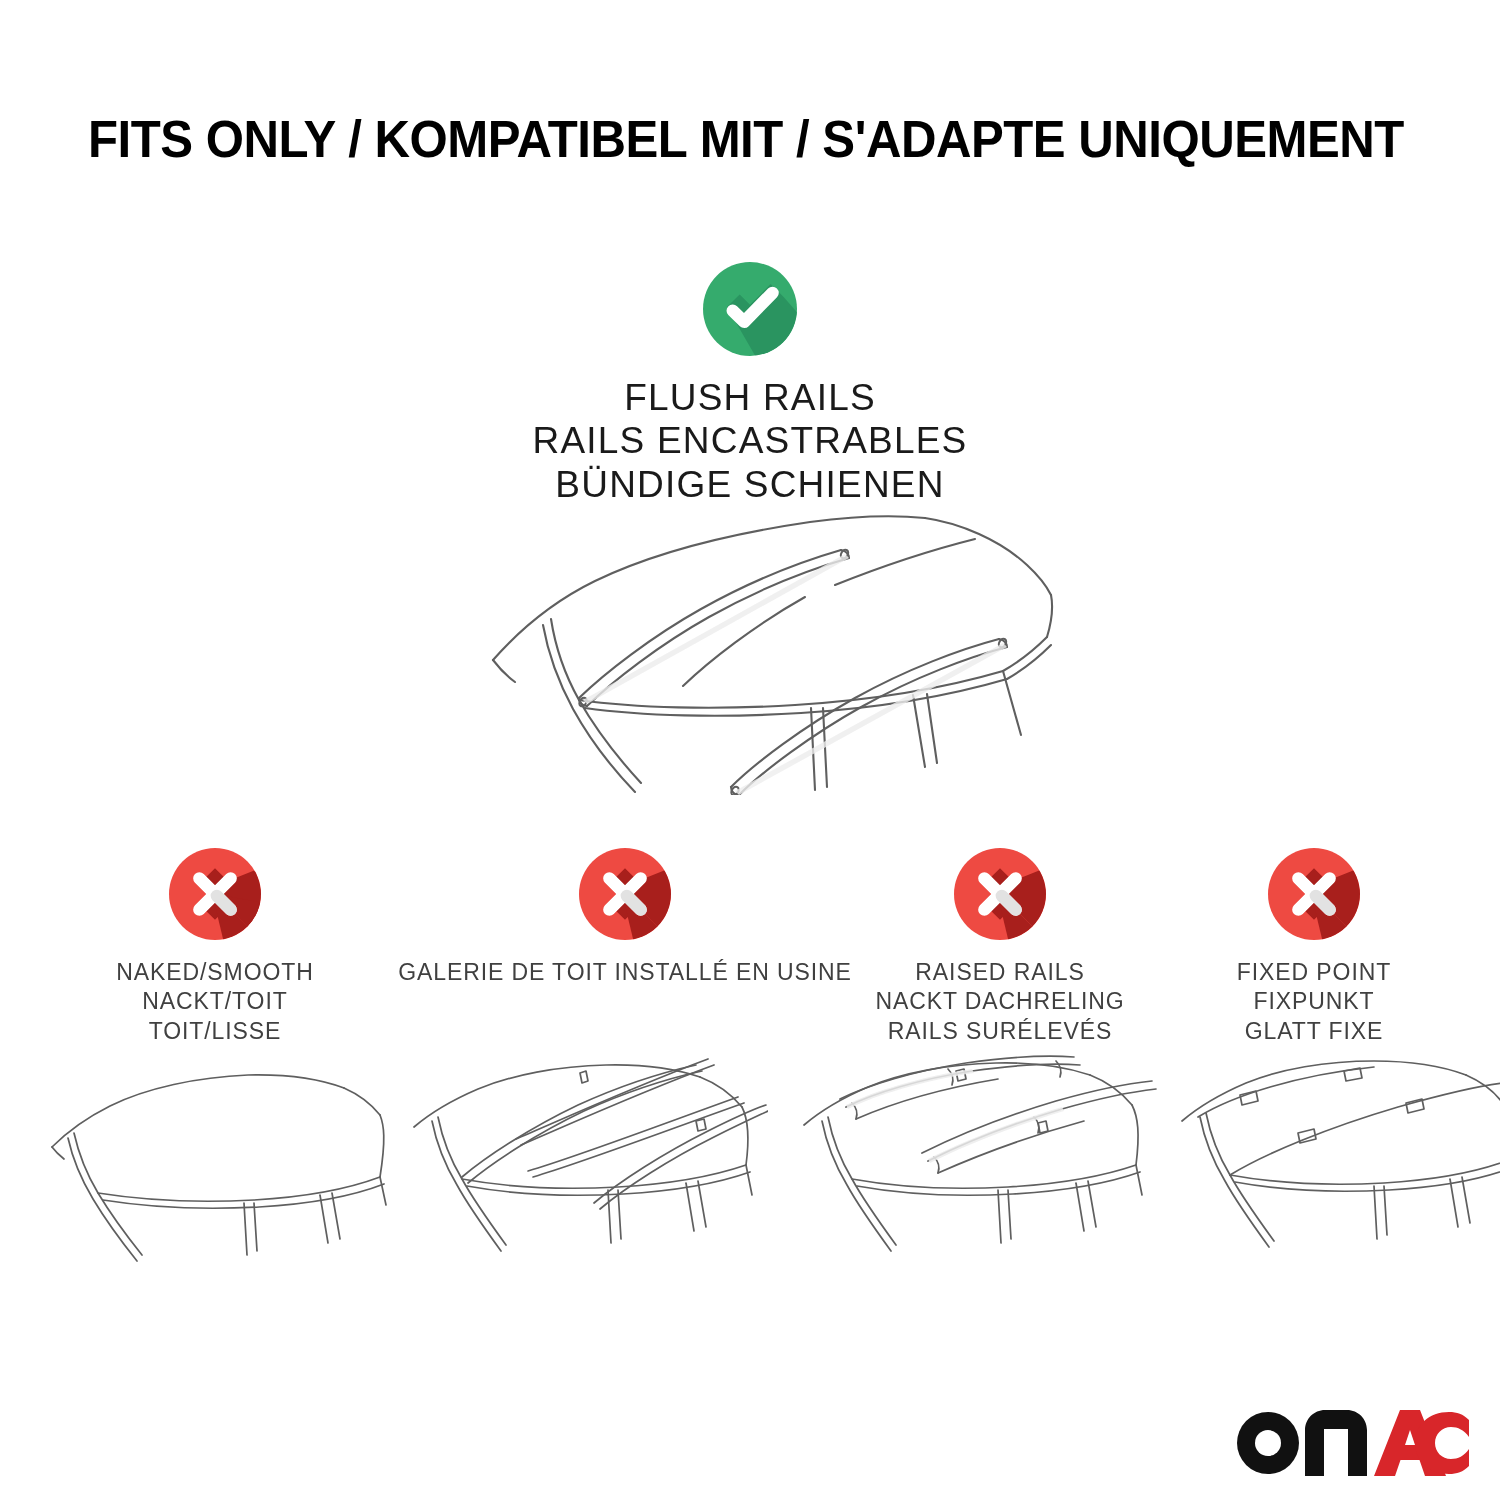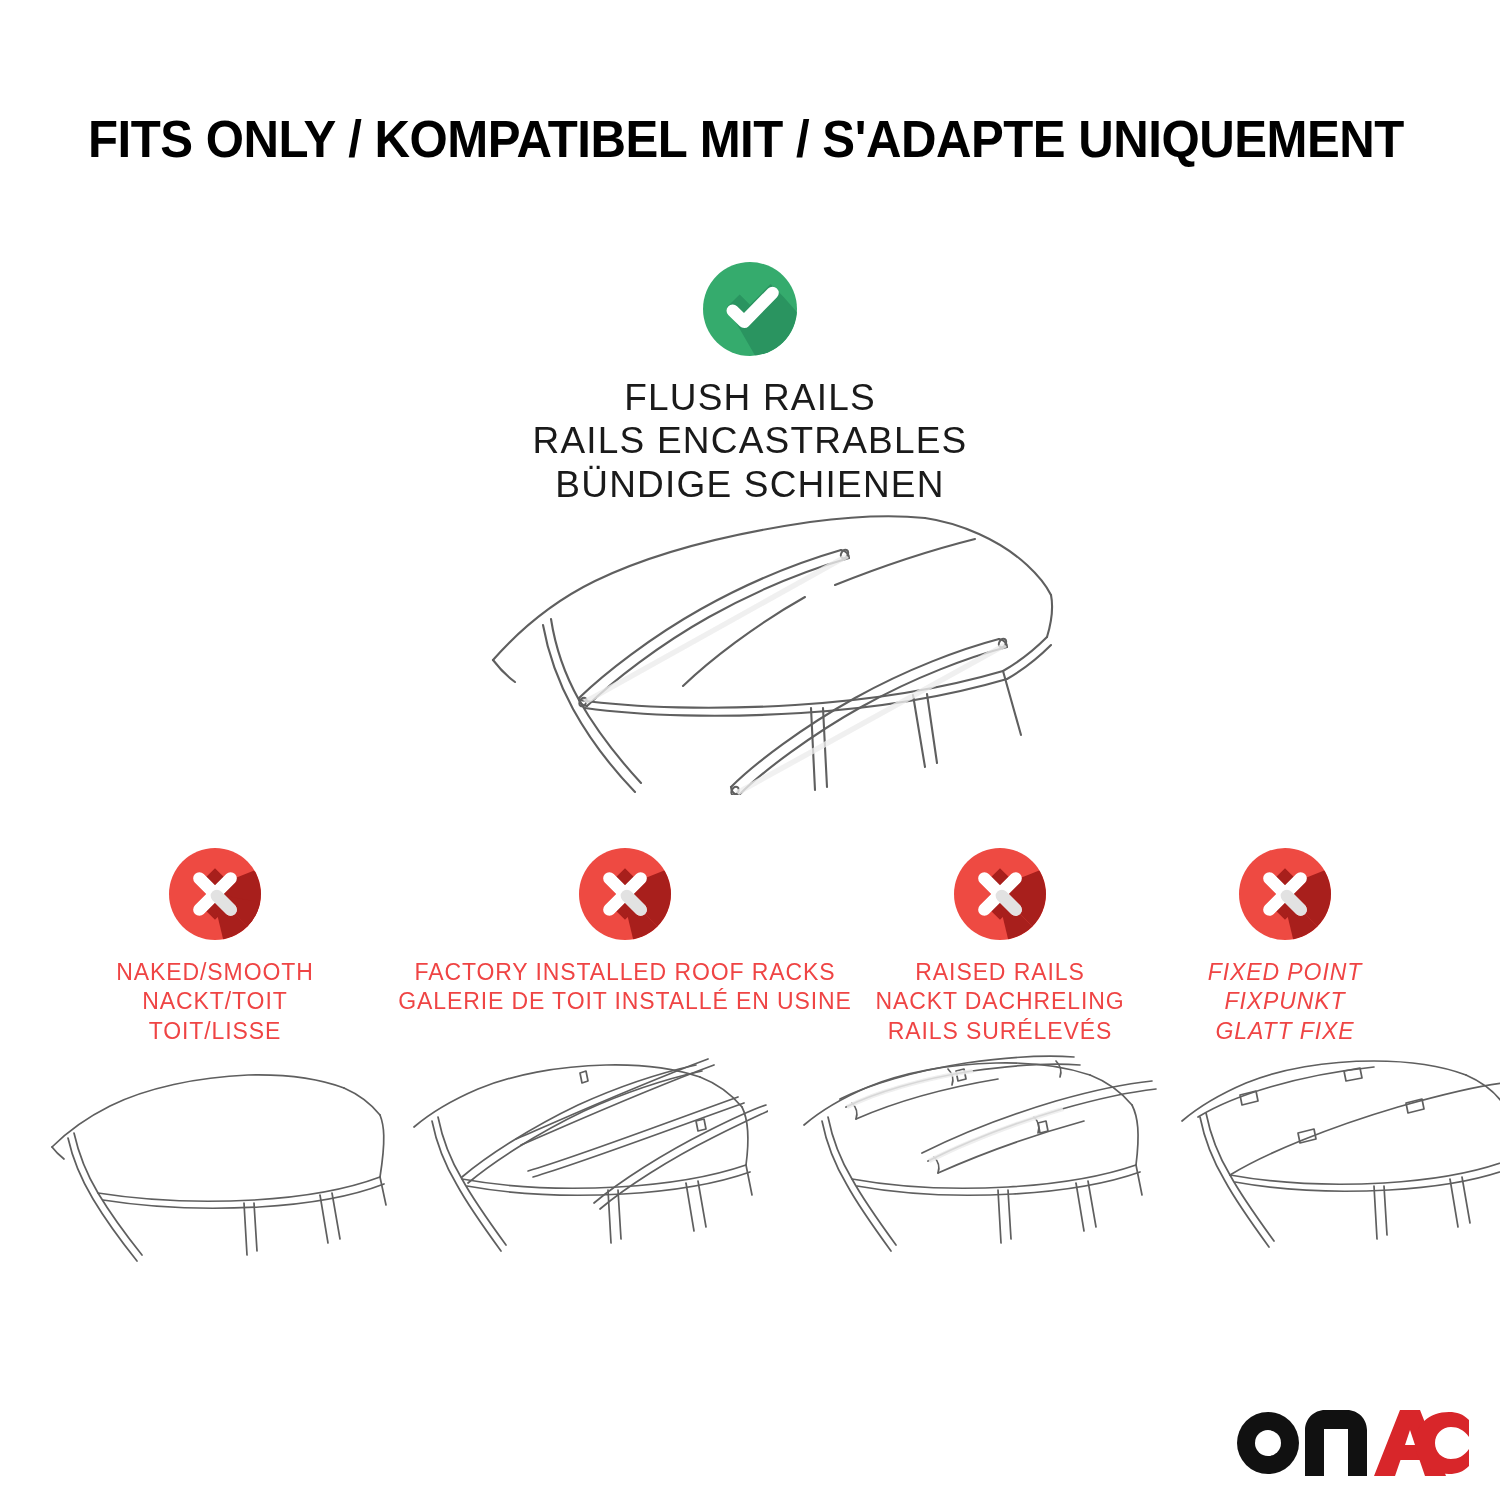--- a/index.html
+++ b/index.html
@@ -81,33 +81,33 @@
   }
   .neg-col{
     position:absolute;
     top:0;
     display:flex;flex-direction:column;align-items:center;
   }
   .neg-col .icon-circle{width:92px;height:92px;}
   .neg-label{
     margin-top:18px;
     text-align:center;
-    color:#ef4444;
+    color:#404040;
     font-size:23px;
     font-weight:400;
     line-height:1.28;
     letter-spacing:0.9px;
     white-space:nowrap;
   }
   .neg-label div{display:block;}
 
   .neg-col.c0{left:65px;  width:300px;}
   .neg-col.c1{left:395px; width:460px;}
   .neg-col.c2{left:845px; width:310px;}
-  .neg-col.c3{left:1160px;width:250px;font-style:italic;}
+  .neg-col.c3{left:1189px;width:250px;}
 
   
   .bottom-cars{
     position:absolute;
     left:0; top:1055px;
     width:1500px;height:220px;
   }
   .bcar{position:absolute;top:0;height:210px;}
   .bcar.b0{left:48px;  width:340px;}
   .bcar.b1{left:408px; width:360px;}
@@ -253,21 +253,20 @@
         </svg>
         <svg class="glyph" viewBox="0 0 100 100">
           <g stroke="#ffffff" stroke-width="13.5" stroke-linecap="round">
             <line x1="33" y1="33" x2="67" y2="67"></line>
             <line x1="67" y1="33" x2="33" y2="67"></line>
           </g>
           <line x1="52" y1="52" x2="67" y2="67" stroke="#e2e2e2" stroke-width="13.5" stroke-linecap="round"></line>
         </svg>
       </div>
       <div class="neg-label">
-        <div>FACTORY INSTALLED ROOF RACKS</div>
         <div>GALERIE DE TOIT INSTALLÉ EN USINE</div>
       </div>
     </div>
 
     <div class="neg-col c2">
       <div class="icon-circle red">
         <svg class="shadow-wedge" viewBox="0 0 100 100">
           <defs>
               <clipPath id="cpR2">
                 <circle cx="50" cy="50" r="50"></circle>

